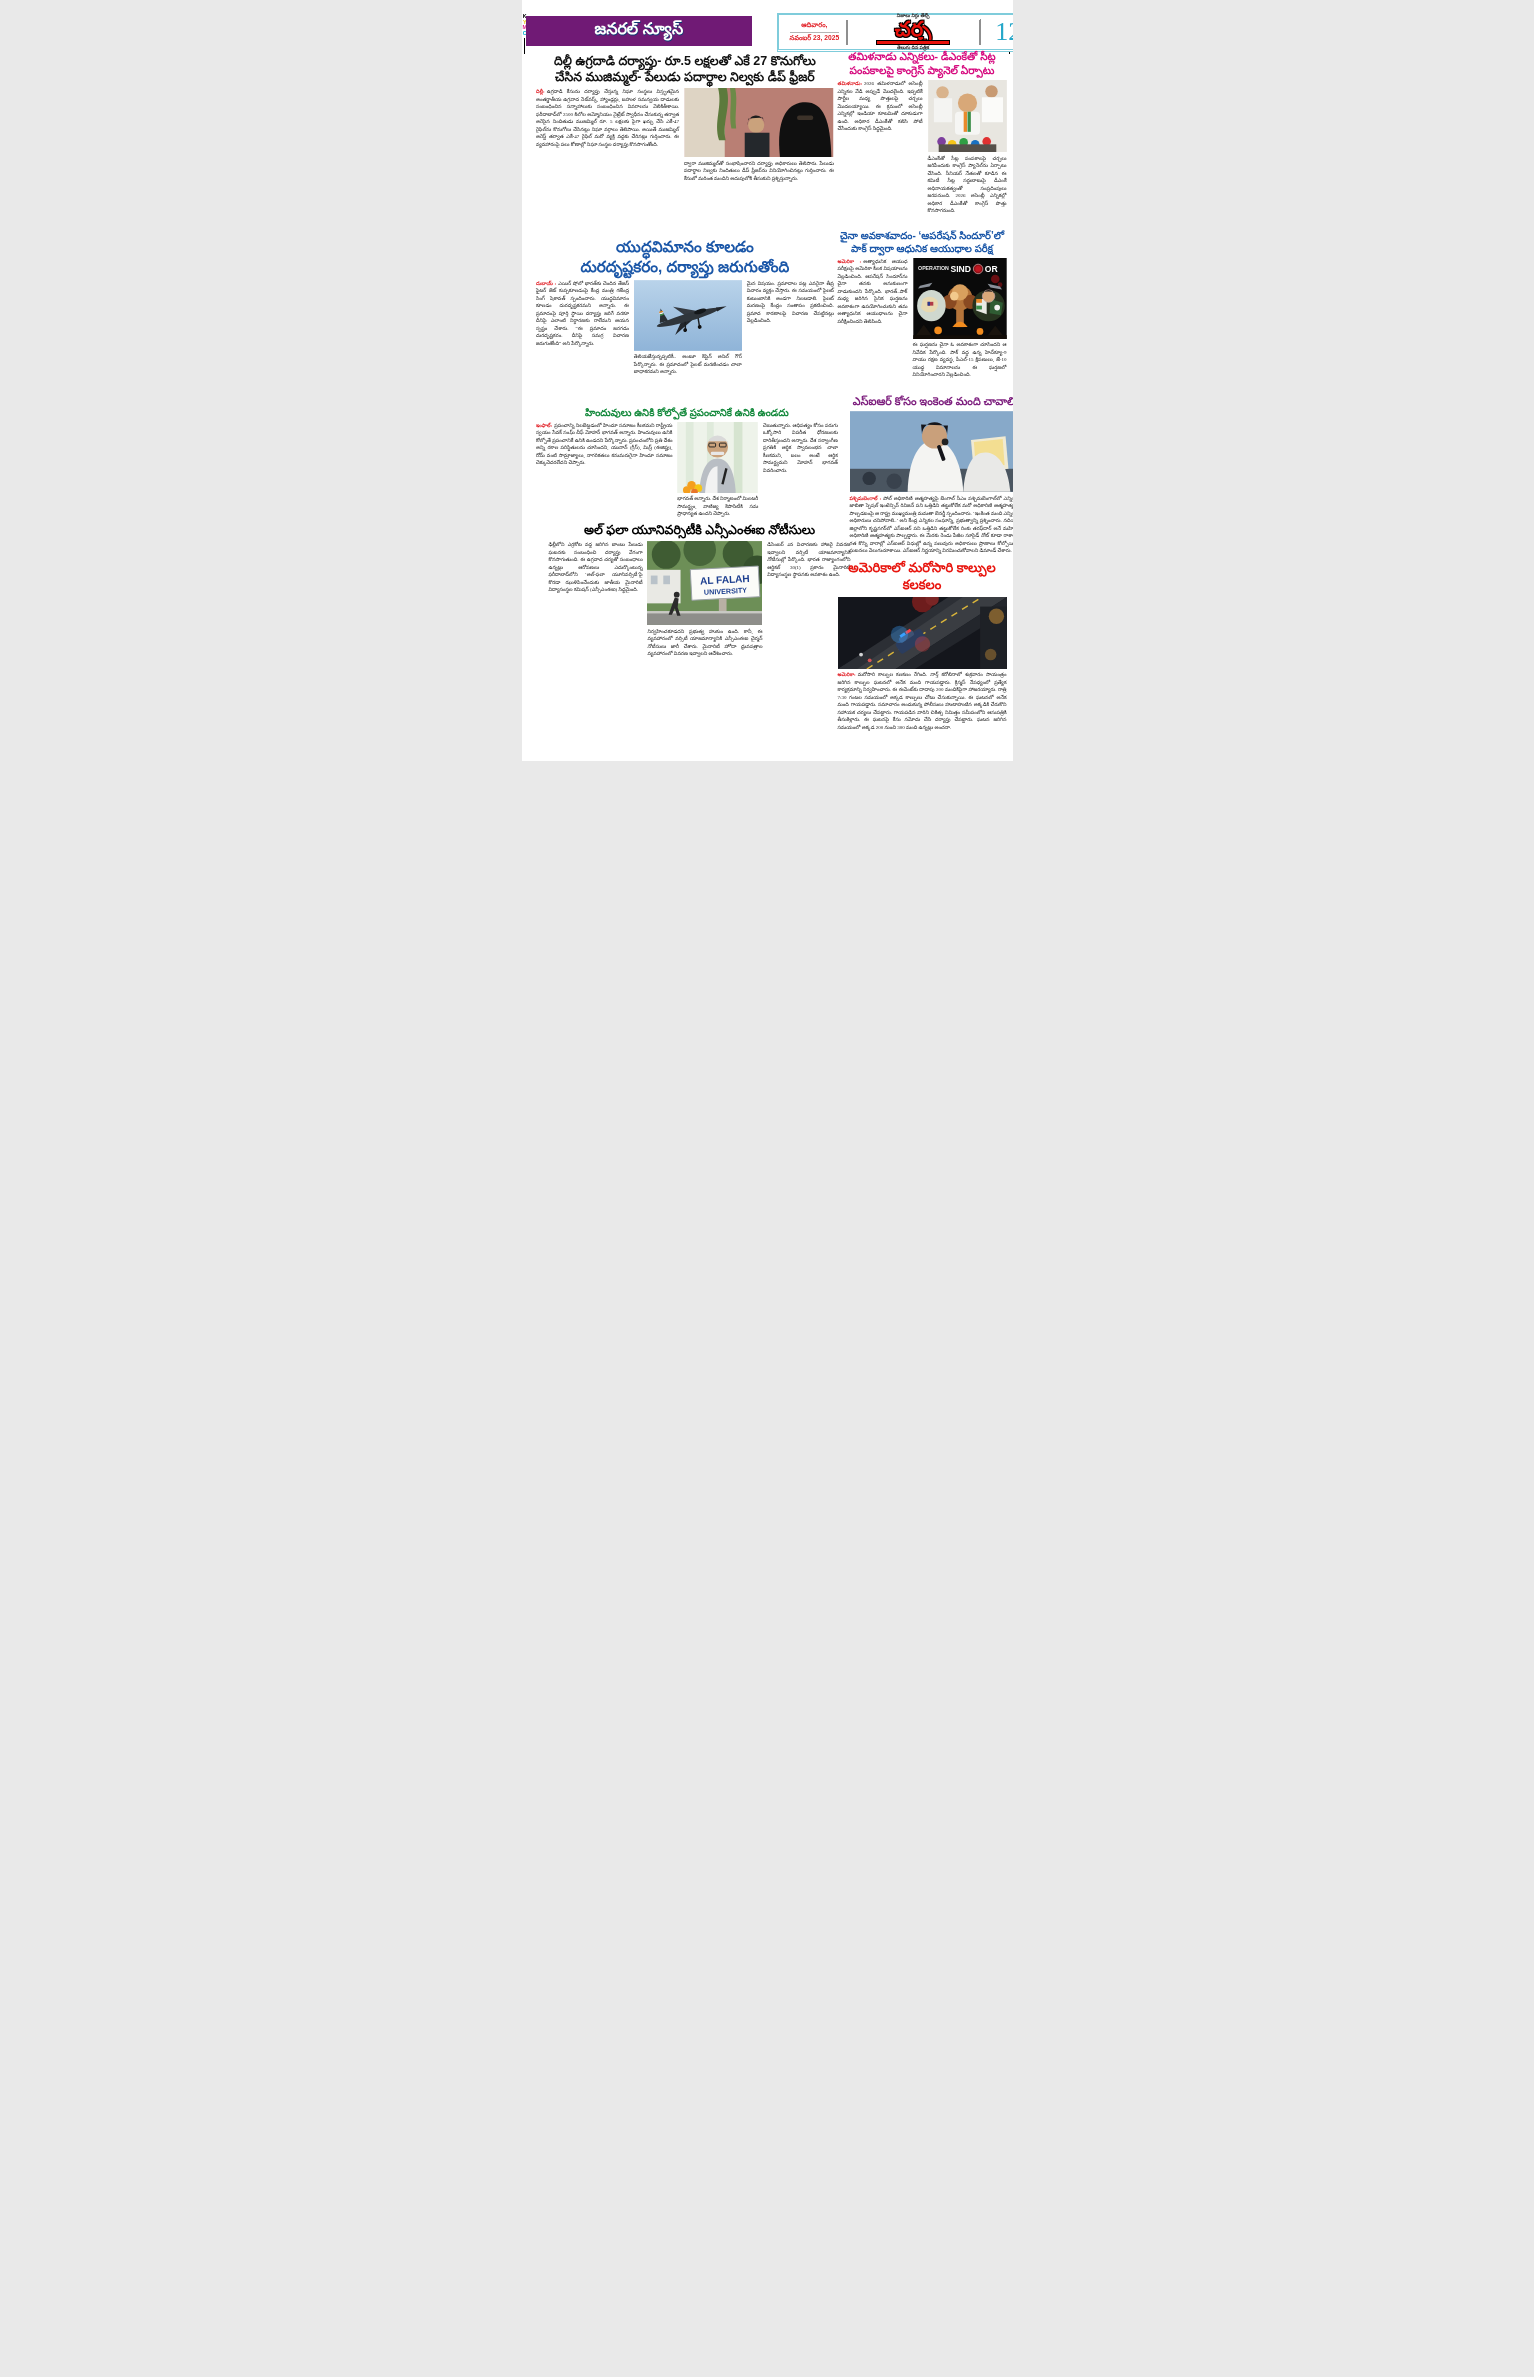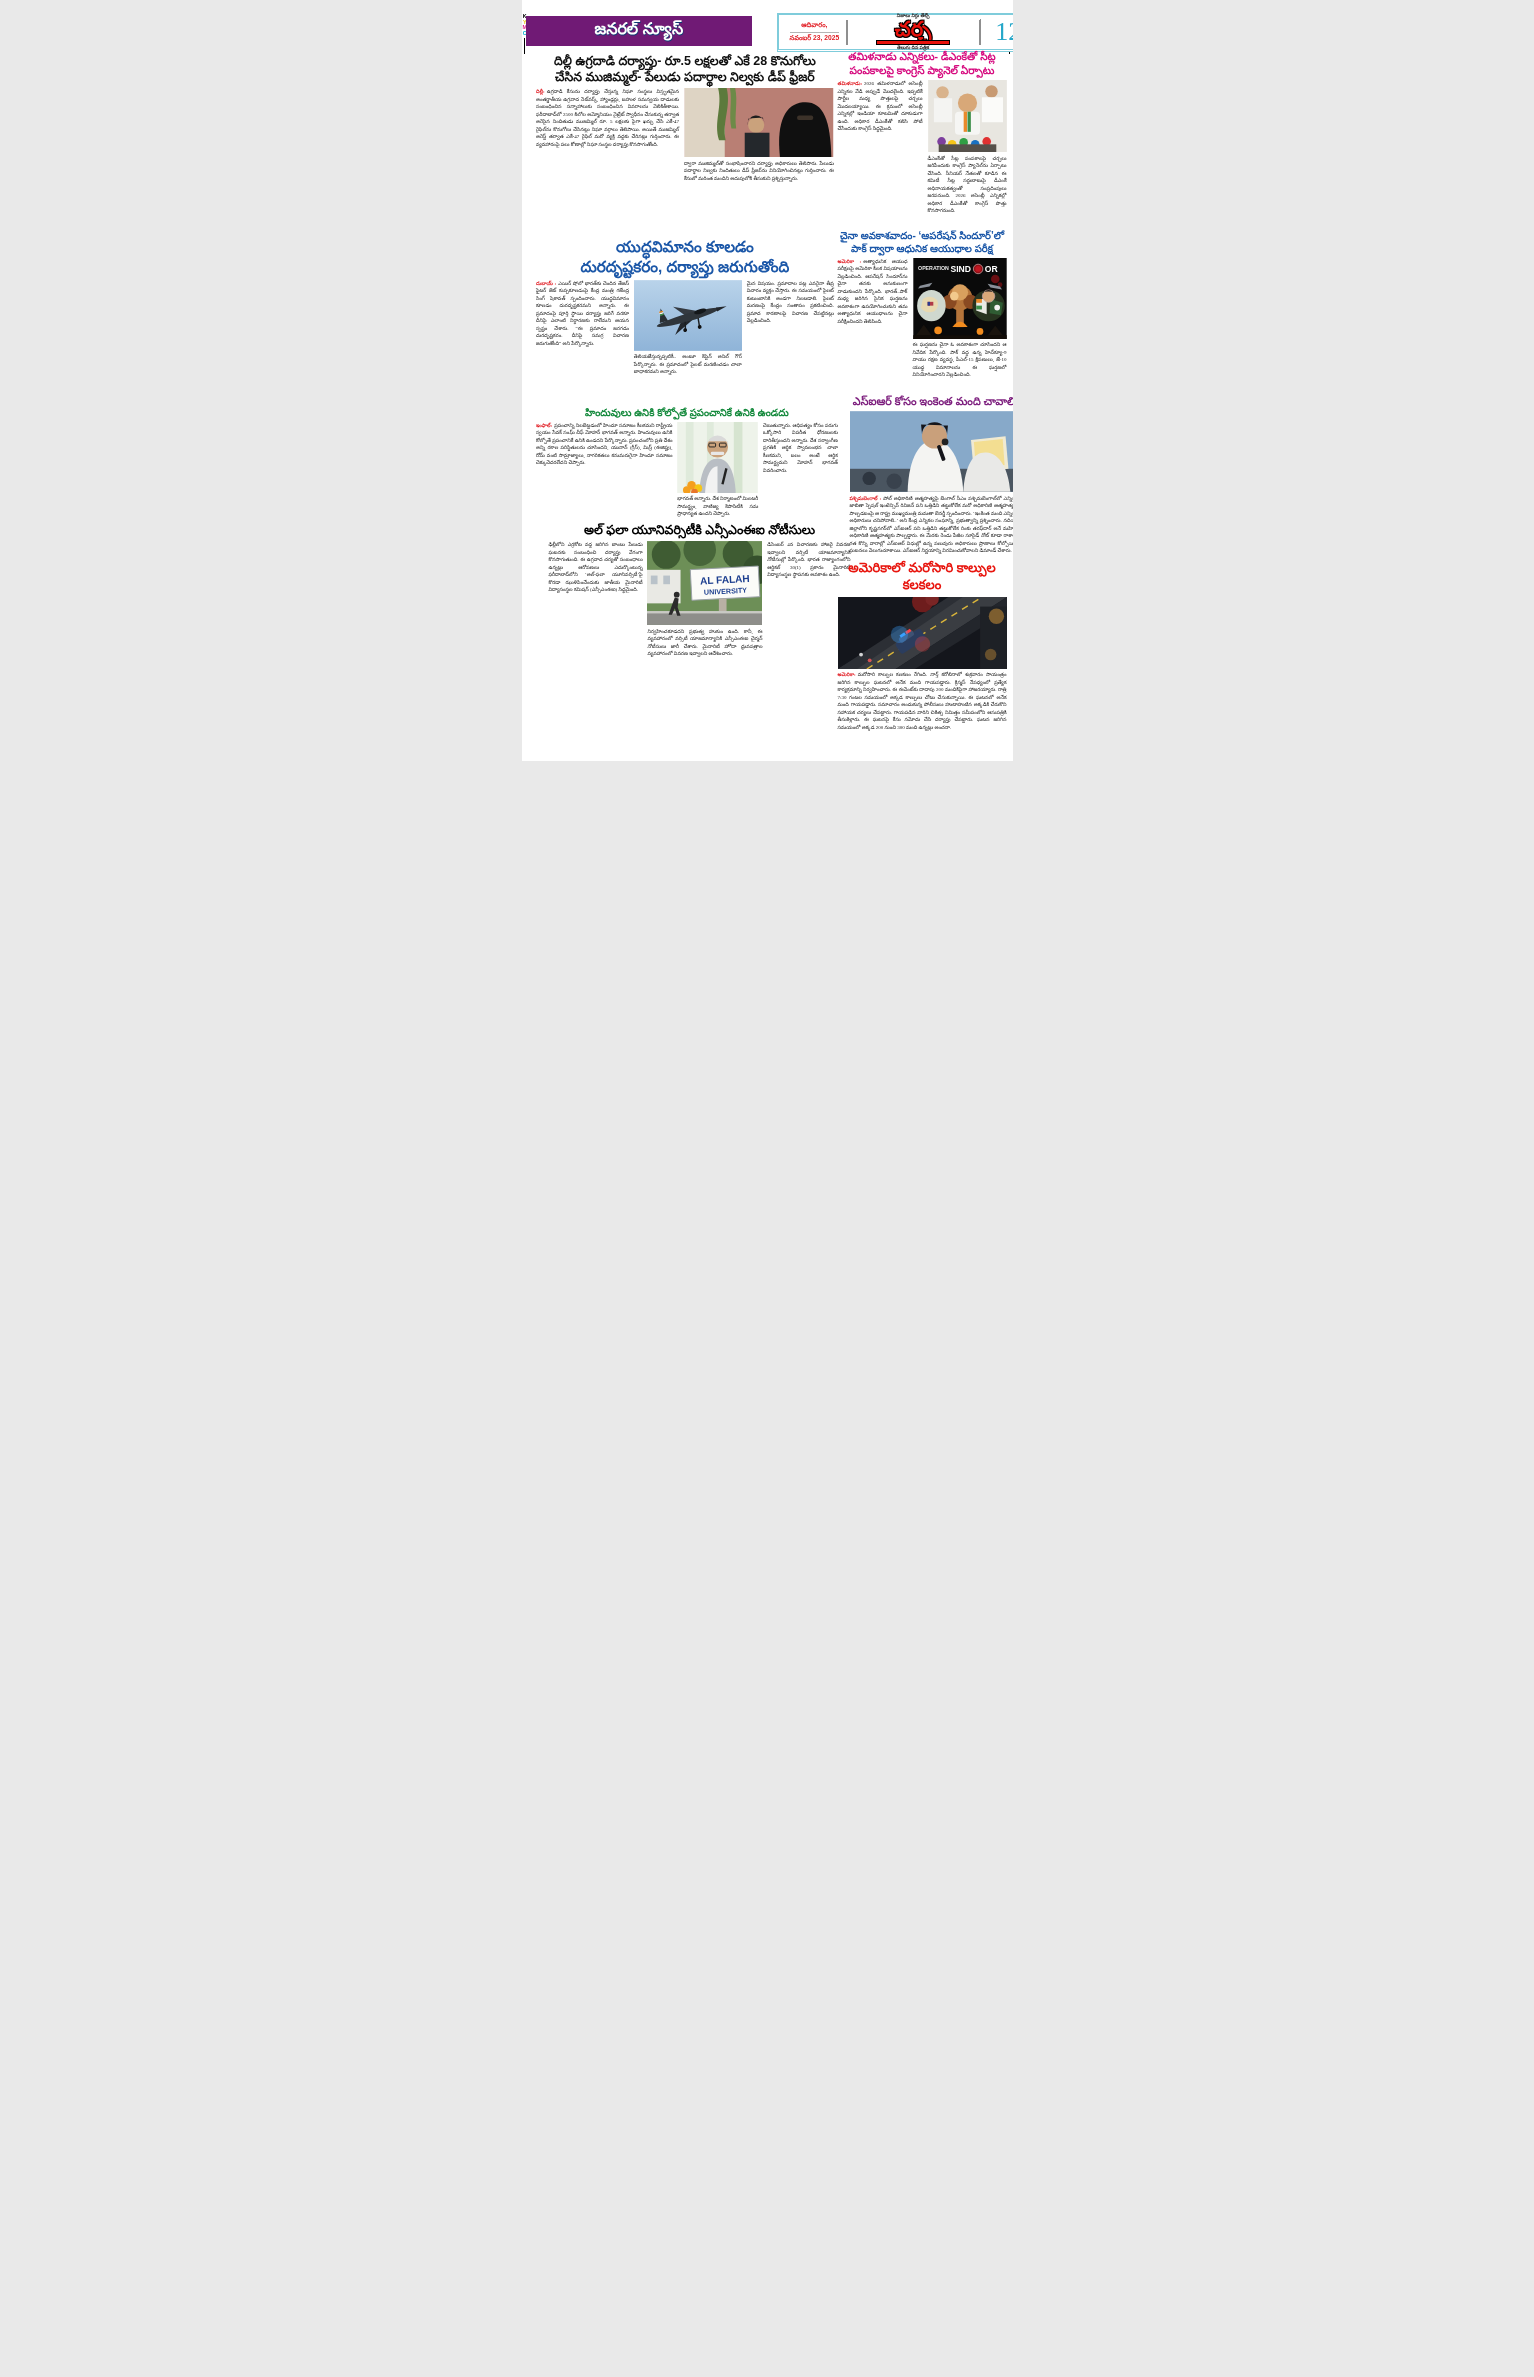--- a/index.html
+++ b/index.html
@@ -75,21 +75,21 @@
         <div class="underbar"></div>
         <div class="tag">తెలుగు దిన పత్రిక</div>
       </div>
       <div class="vbar"></div>
       <div class="pagenum">12</div>
     </div>
   </div>
 
   <article class="art" style="left:14.4px;top:53px;width:298px;height:182px;">
     <h1 class="hl" style="font-size:12.5px;color:#111;">
-      <span>దిల్లీ ఉగ్రదాడి దర్యాప్తు- రూ.5 లక్షలతో ఎకే 28 కొనుగోలు</span><br>
+      <span>దిల్లీ ఉగ్రదాడి దర్యాప్తు- రూ.5 లక్షలతో ఎకే 27 కొనుగోలు</span><br>
       <span>చేసిన ముజిమ్మల్- పేలుడు పదార్థాల నిల్వకు డీప్ ఫ్రీజర్</span>
     </h1>
     <div class="row">
       <div class="bt" style="flex:1;">
         <span class="dl">దిల్లీ:</span><span>ఉగ్రదాడి కేసును దర్యాప్తు చేస్తున్న నిఘా సంస్థలు విస్తృతమైన అంతర్జాతీయ ఉగ్రవాద నెట్‌వర్క్, హ్యాండ్లర్లు, బహుళ సమన్వయ దాడులకు సంబంధించిన సన్నాహాలుకు సంబంధించిన వివరాలను వెలికితీశాయి. ఫరీదాబాద్‌లో 2500 కిలోల అమ్మోనియం నైట్రేట్ స్వాధీనం చేసుకున్న తర్వాత అరెసైన నిందితుడు ముజమ్మిల్ రూ. 5 లక్షలకు పైగా ఖర్చు చేసి ఎకే-47 రైఫిల్‌ను కొనుగోలు చేసినట్లు నిఘా వర్గాలు తెలిపాయి. అయితే ముజమ్మిల్ అరెస్ట్ తర్వాత ఎకే-47 రైఫిల్ మరో వ్యక్తి వద్దకు చేరినట్లు గుర్తించారు. ఈ వ్యవహారంపై పలు కోణాల్లో నిఘా సంస్థల దర్యాప్తు కొనసాగుతోంది.</span>
       </div>
       <div class="stack" style="width:150px;">
         <svg class="photo" width="150" height="69" viewBox="0 0 312 145">
           <rect width="312" height="145" fill="#b97f74"></rect>
           <rect width="84" height="145" fill="#ded4c4"></rect>

